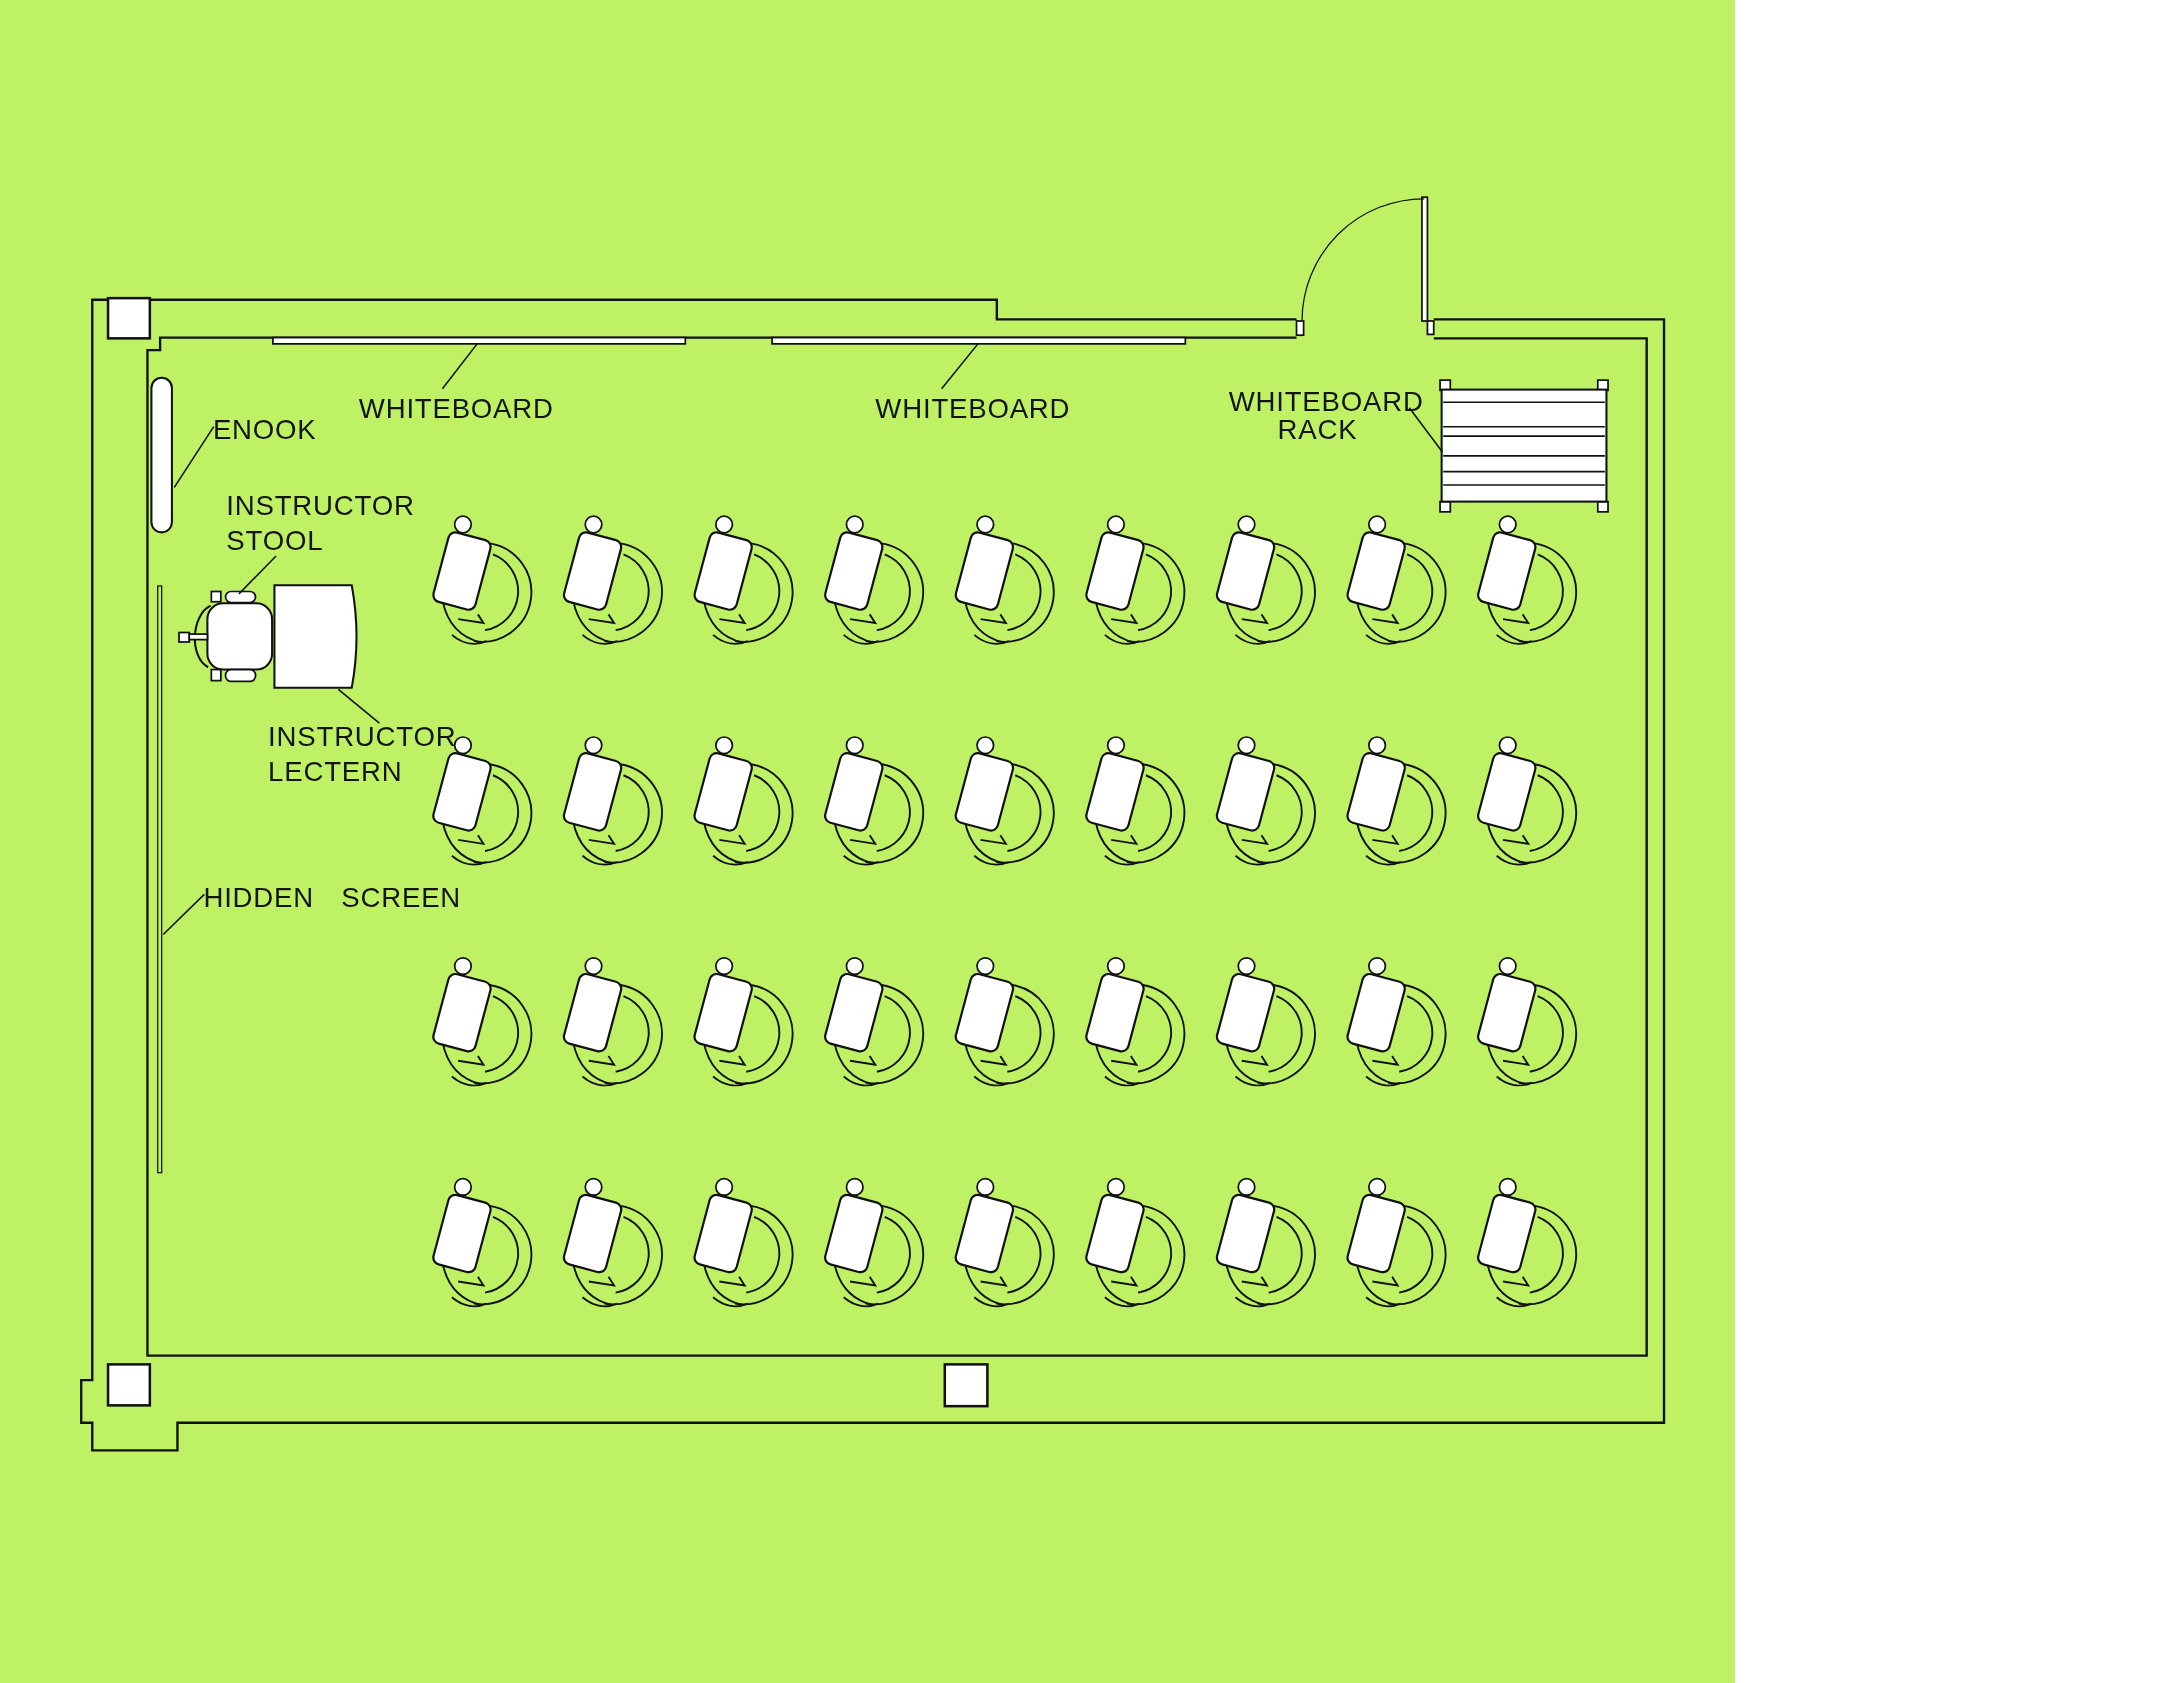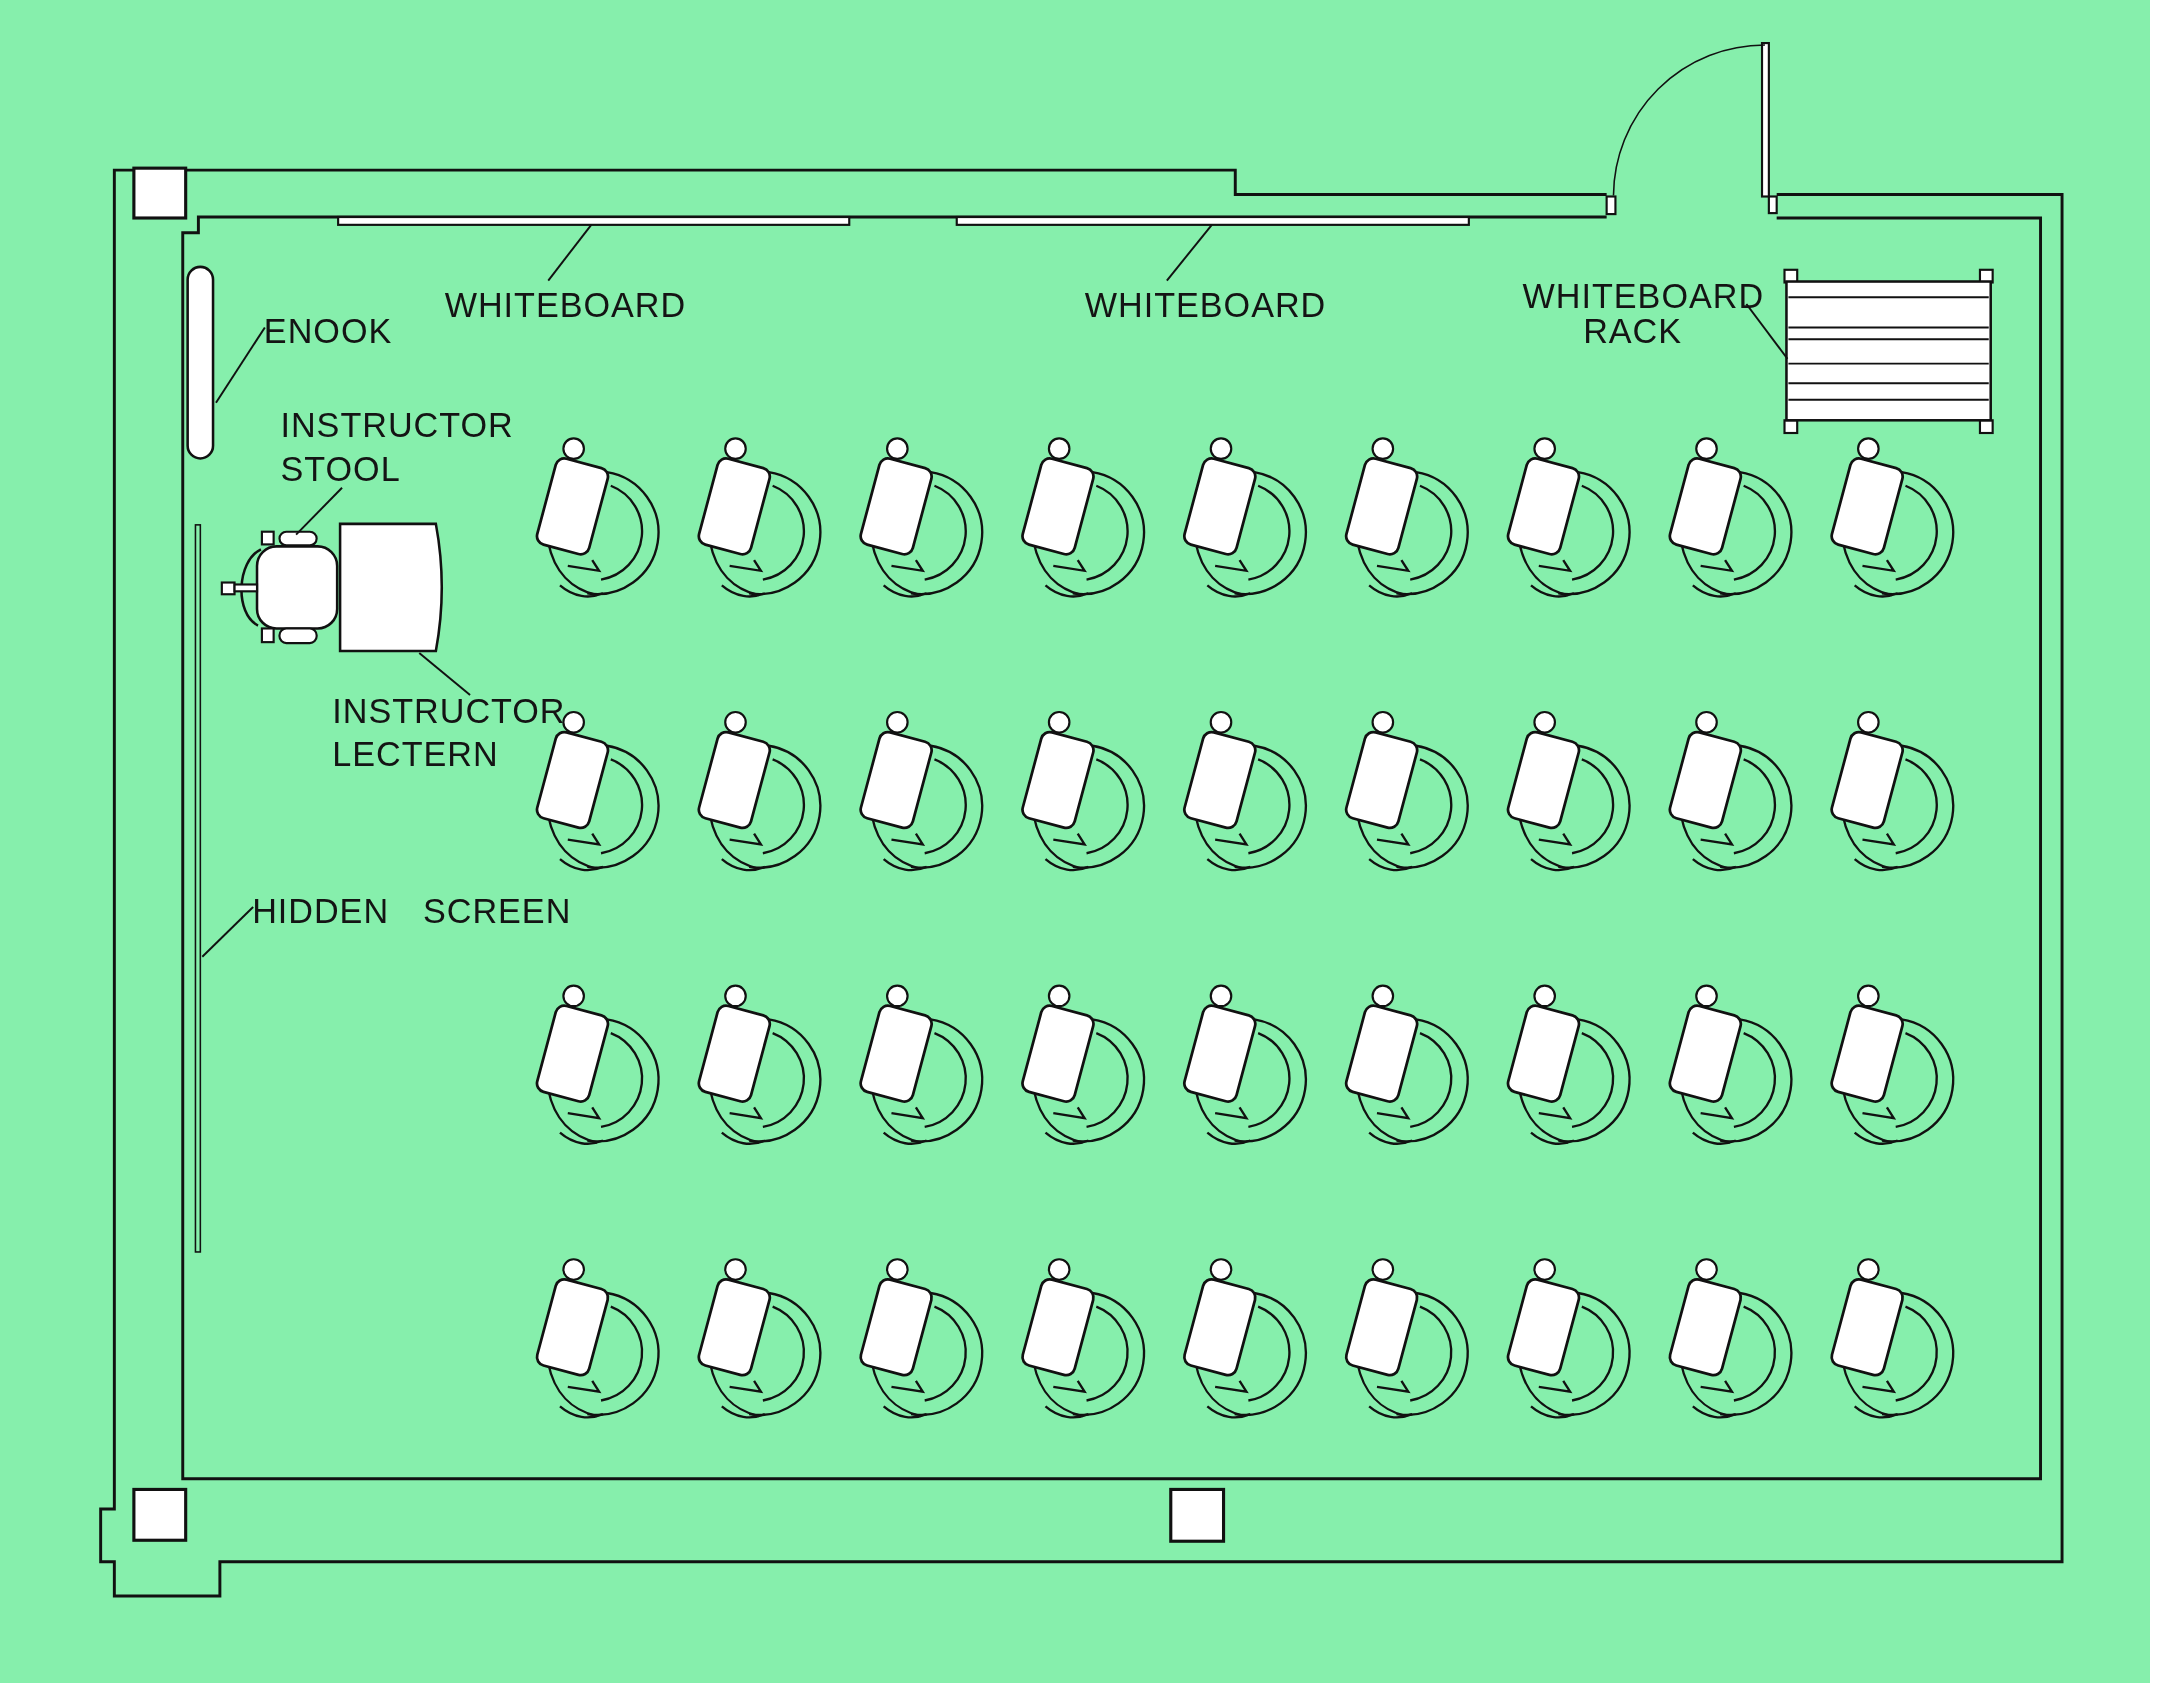--- a/index.html
+++ b/index.html
@@ -1,17 +1,17 @@
 <!DOCTYPE html>
 <html><head>
 <meta charset="utf-8">
 <title>Floor Plan</title>
 <style>
   html,body { margin:0; padding:0; background:#ffffff; }
-  .sheet { width:2150px; height:1683px; position:relative; background:#86efac; }
+  .sheet { width:1735px; height:1683px; position:relative; background:#bef264; }
   svg { display:block; width:100%; height:100%; }
   .wall   { fill:none; stroke:#111; stroke-width:3; stroke-linejoin:miter; }
   .thick  { fill:#fff; stroke:#111; stroke-width:3.2; }
   .fix    { fill:#fff; stroke:#111; stroke-width:2.2; }
   .furn   { fill:none; stroke:#111; stroke-width:2.6; }
   .furnf  { fill:#fff; stroke:#111; stroke-width:2.6; }
   .thin   { fill:none; stroke:#111; stroke-width:1.6; }
   .leader { fill:none; stroke:#111; stroke-width:2; }
   .rackline { fill:none; stroke:#111; stroke-width:2; }
   .chair  { fill:none; stroke:#111; stroke-width:2.4; }

